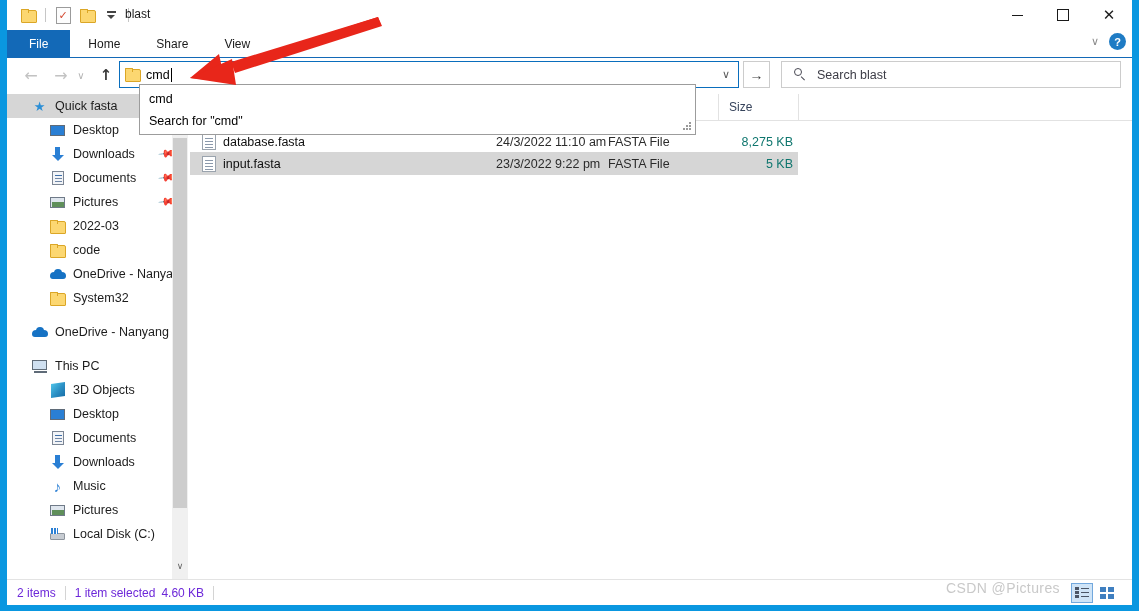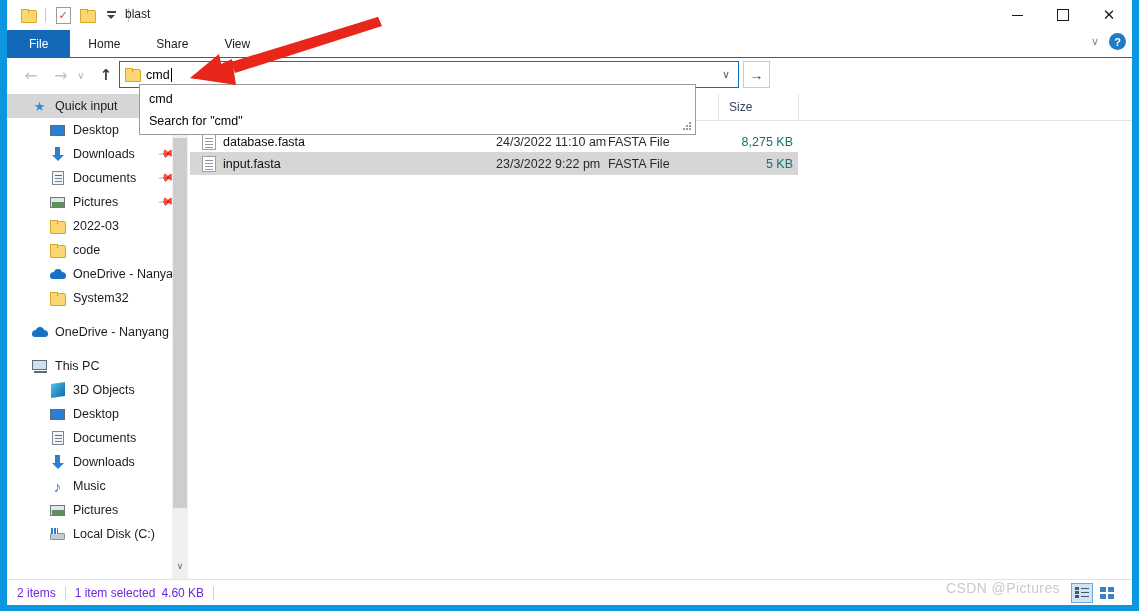--- a/index.html
+++ b/index.html
@@ -772,28 +772,32 @@
 
     <div class="addr-wrap">
       <span class="folder-ico addr-folder"></span>
       <span class="addr-text">cmd</span>
       <span class="addr-caret"></span>
       <span class="addr-chev">∨</span>
     </div>
 
     <div class="go-btn">→</div>
 
+    <div class="search-wrap">
+      <span class="search-ico"></span>
+      <span class="search-ph">Search blast</span>
+    </div>
   </div>
 
   <div id="sidebar">
     <div class="nav-item selected lvl0">
       <span class="ico">
           <span class="ic-star">★</span>
         </span>
-      <span>Quick input</span>
+      <span>Quick fasta</span>
     </div>
     <div class="nav-item lvl1">
       <span class="ico">
           <span class="ic-monitor"></span>
         </span>
       <span>Desktop</span>
       <span class="pin">📌</span>
     </div>
     <div class="nav-item lvl1">
       <span class="ico">

